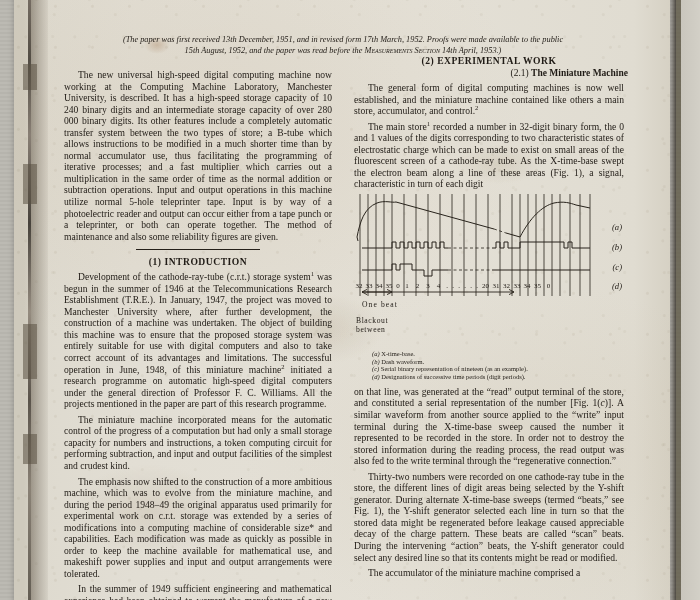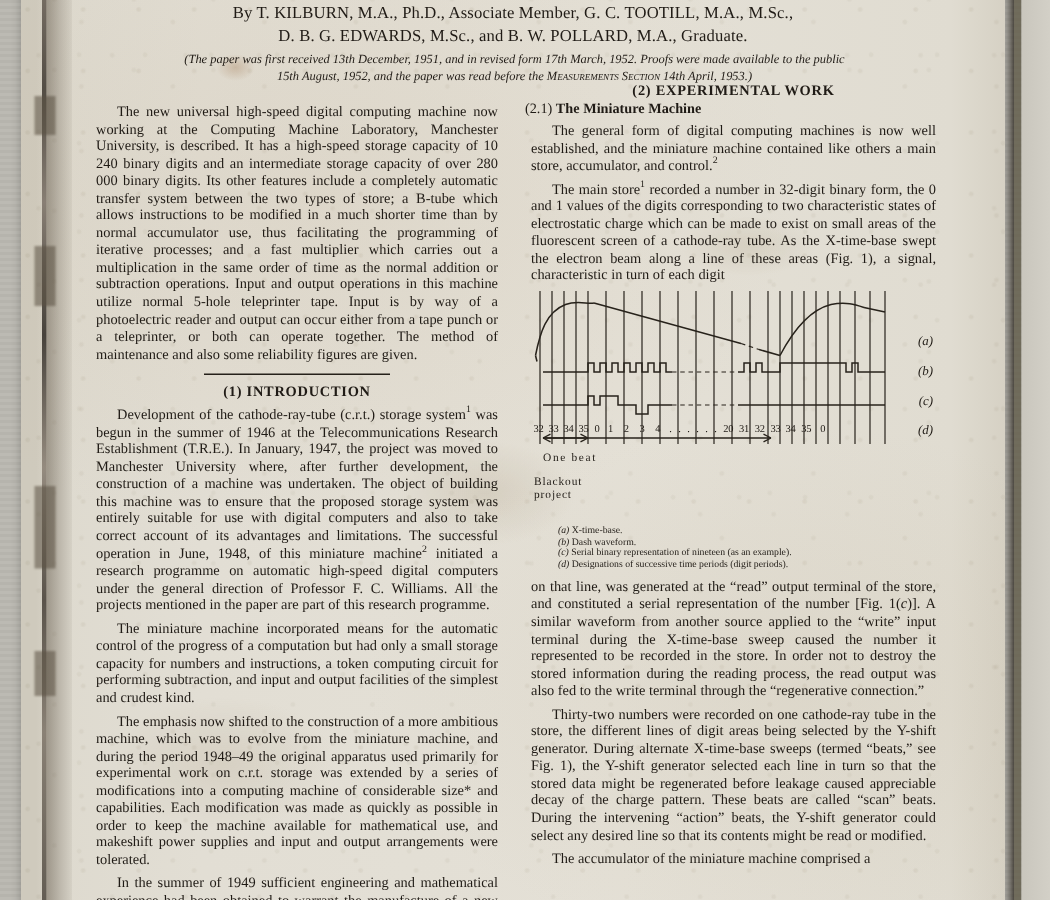--- a/index.html
+++ b/index.html
@@ -64,21 +64,21 @@
 
   .byline{position:absolute;left:0;top:8px;width:656px;text-align:center;
     font-size:11.1px;line-height:15px;letter-spacing:.1px;}
   .byline .l2{display:block;}
   .recd{position:absolute;left:46px;top:40px;width:566px;text-align:center;
     font-style:italic;font-size:8.3px;line-height:11.2px;}
   .recd .sc{font-variant:small-caps;font-style:italic;}
 
   h2.head{font-size:9.6px;font-weight:bold;text-align:center;margin:0 0 2px 0;
     letter-spacing:.5px;}
-  h3.sub{font-size:9.5px;font-weight:bold;text-align:left;margin:1px 0 3px 0;}
+  h3.sub{font-size:9.5px;font-weight:bold;text-align:right;margin:1px 0 3px 0;}
   h3.sub .num{font-weight:normal;}
   p.body{margin:4px;font-size:9.6px;line-height:11.55px;text-align:justify;
     text-indent:14px;-webkit-hyphens:none;hyphens:none;}
   p.body.cont{text-indent:0;}
   .rule{width:124px;height:1px;background:#2a251f;margin:7px auto 6px auto;}
   sup{font-size:6.6px;vertical-align:super;line-height:0;}
 
   
   .figure{position:relative;margin:6px 0 0 0;height:186px;}
   .fig-box{position:relative;left:4px;width:266px;height:152px;}
@@ -119,24 +119,20 @@
       <div class="shadow"></div>
     </div>
   </div>
 
   <div class="redge"></div>
   <div class="rgap"></div>
   <div class="rnext"></div>
 
   <div class="ink">
 
-    <div class="byline">
-      <span>By T. KILBURN, M.A., Ph.D., Associate Member, G. C. TOOTILL, M.A., M.Sc.,</span>
-      <span class="l2">D. B. G. EDWARDS, M.Sc., and B. W. POLLARD, M.A., Graduate.</span>
-    </div>
 
     <div class="recd">
       <span>(The paper was first received 13th December, 1951, and in revised form 17th March, 1952.  Proofs were made available to the public</span><br>
       <span>15th August, 1952, and the paper was read before the </span><span class="sc">Measurements Section</span><span> 14th April, 1953.)</span>
     </div>
 
     <div class="col-left">
       <p class="body">The new universal high-speed digital computing machine now working at the Computing Machine Laboratory, Manchester University, is described.  It has a high-speed storage capacity of 10 240 binary digits and an intermediate storage capacity of over 280 000 binary digits.  Its other features include a completely automatic transfer system between the two types of store; a B-tube which allows instructions to be modified in a much shorter time than by normal accumulator use, thus facilitating the programming of iterative processes; and a fast multiplier which carries out a multiplication in the same order of time as the normal addition or subtraction operations.  Input and output operations in this machine utilize normal 5-hole teleprinter tape.  Input is by way of a photoelectric reader and output can occur either from a tape punch or a teleprinter, or both can operate together.  The method of maintenance and also some reliability figures are given.</p>
 
       <div class="rule"></div>
@@ -250,21 +246,21 @@
               <span style="width: 11px;">32</span>
               <span style="width: 10px;">33</span>
               <span style="width: 10px;">34</span>
               <span style="width: 11px;">35</span>
               <span style="width: 11px;">0</span>
             </div>
 
           <div class="beat">One beat</div>
           <div class="blackout">
             <span>Blackout</span><br>
-            <span>project</span>
+            <span>between</span>
           </div>
 
           <div class="trace-label" style="top:26px;">(a)</div>
           <div class="trace-label" style="top:46px;">(b)</div>
           <div class="trace-label" style="top:66px;">(c)</div>
           <div class="trace-label" style="top:85px;">(d)</div>
         </div>
 
         <div class="figlegend">
             <div><i>(a)</i><span> X-time-base.</span></div>

